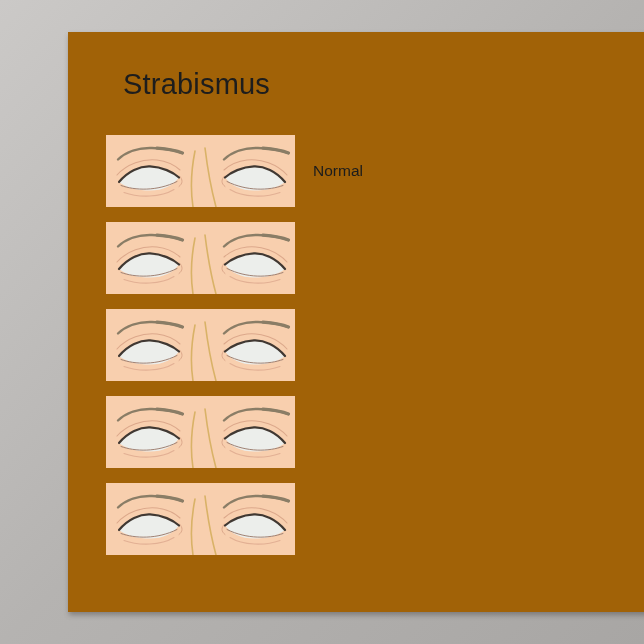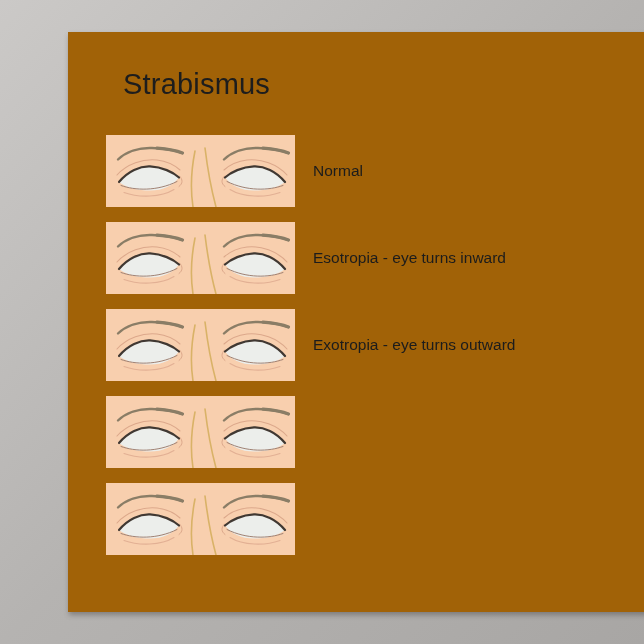--- a/index.html
+++ b/index.html
@@ -156,21 +156,20 @@
                   <circle cx="7" cy="0" r="12.5" fill="#4d7fb0" stroke="#2b5784" stroke-width="1.4"></circle>
                   <circle cx="7" cy="0" r="8.6" fill="none" stroke="#6e9cc4" stroke-width="1" opacity="0.55"></circle>
                   <circle cx="7" cy="0" r="4.8" fill="#0d1d30"></circle>
                   <circle cx="7" cy="-4.2" r="1.7" fill="#f2f6f8"></circle>
                 </g>
                 <path d="M -30 3 C -21 -8 -9 -13 1 -12.6 C 13 -12 24 -7 30 -1.5" fill="none" stroke="#403832" stroke-width="2.2" stroke-linecap="round"></path>
                 <path d="M -28 6.5 C -14 11.5 8 12.5 28 2.5" fill="none" stroke="#a08274" stroke-width="1" stroke-linecap="round"></path>
               </g>
             </svg>
           </div>
-          <div class="row-label">Esotropia - eye turns inward</div>
         </div>
         <div class="row">
           <div class="panel">
             <svg viewBox="0 0 189 72" width="189" height="72" xmlns="http://www.w3.org/2000/svg">
               <defs>
                 <clipPath id="cL2">
                   <path d="M -30 3 C -21 -8 -9 -13 1 -12.6 C 13 -12 24 -7 30 -1.5 C 24 6.5 14 11.5 1 11.6 C -11 11.6 -23 9 -30 3 Z" transform="translate(43,44)"></path>
                 </clipPath>
                 <clipPath id="cR2">
                   <path d="M -30 3 C -21 -8 -9 -13 1 -12.6 C 13 -12 24 -7 30 -1.5 C 24 6.5 14 11.5 1 11.6 C -11 11.6 -23 9 -30 3 Z" transform="translate(149,44) scale(-1,1)"></path>
@@ -210,21 +209,20 @@
                   <circle cx="-7" cy="0" r="12.5" fill="#4d7fb0" stroke="#2b5784" stroke-width="1.4"></circle>
                   <circle cx="-7" cy="0" r="8.6" fill="none" stroke="#6e9cc4" stroke-width="1" opacity="0.55"></circle>
                   <circle cx="-7" cy="0" r="4.8" fill="#0d1d30"></circle>
                   <circle cx="-7" cy="-4.2" r="1.7" fill="#f2f6f8"></circle>
                 </g>
                 <path d="M -30 3 C -21 -8 -9 -13 1 -12.6 C 13 -12 24 -7 30 -1.5" fill="none" stroke="#403832" stroke-width="2.2" stroke-linecap="round"></path>
                 <path d="M -28 6.5 C -14 11.5 8 12.5 28 2.5" fill="none" stroke="#a08274" stroke-width="1" stroke-linecap="round"></path>
               </g>
             </svg>
           </div>
-          <div class="row-label">Exotropia - eye turns outward</div>
         </div>
         <div class="row">
           <div class="panel">
             <svg viewBox="0 0 189 72" width="189" height="72" xmlns="http://www.w3.org/2000/svg">
               <defs>
                 <clipPath id="cL3">
                   <path d="M -30 3 C -21 -8 -9 -13 1 -12.6 C 13 -12 24 -7 30 -1.5 C 24 6.5 14 11.5 1 11.6 C -11 11.6 -23 9 -30 3 Z" transform="translate(43,44)"></path>
                 </clipPath>
                 <clipPath id="cR3">
                   <path d="M -30 3 C -21 -8 -9 -13 1 -12.6 C 13 -12 24 -7 30 -1.5 C 24 6.5 14 11.5 1 11.6 C -11 11.6 -23 9 -30 3 Z" transform="translate(149,44) scale(-1,1)"></path>

